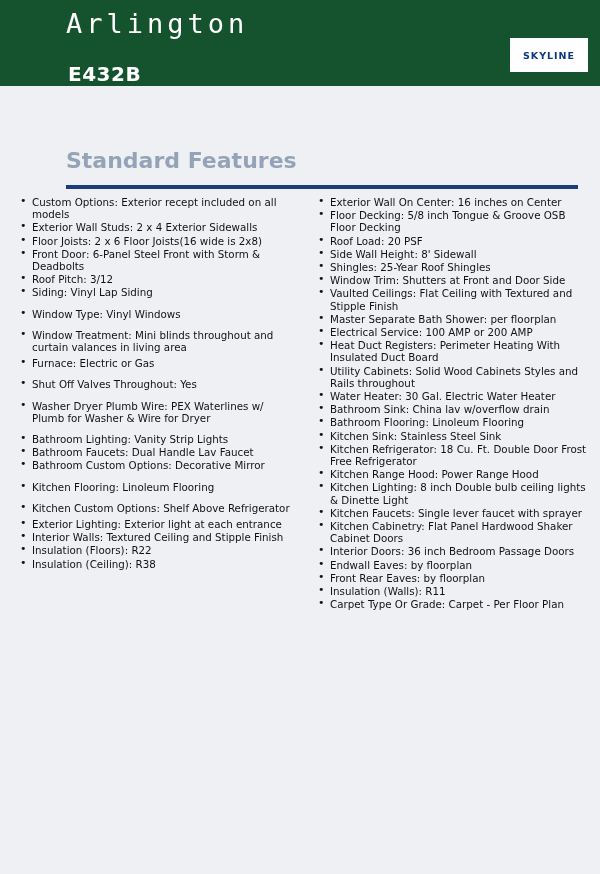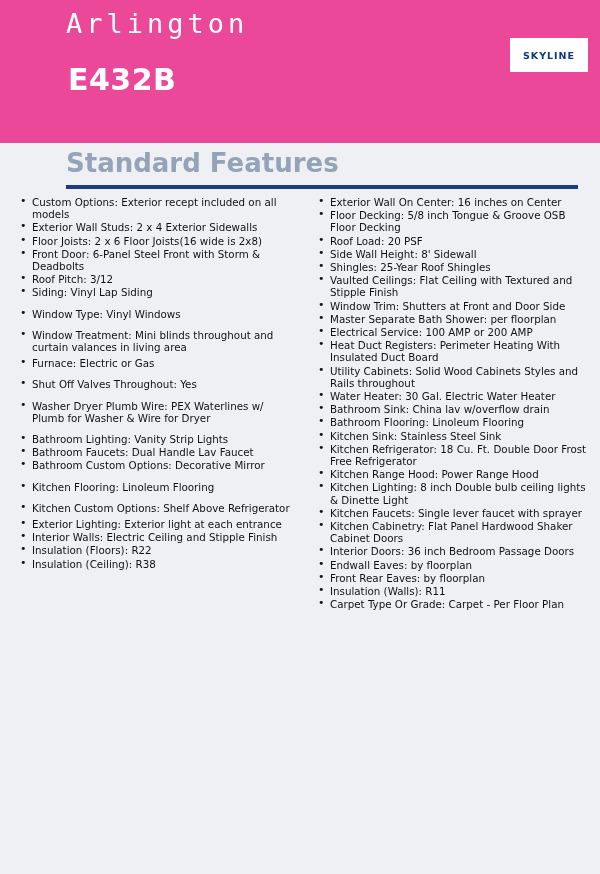--- a/index.html
+++ b/index.html
@@ -19,40 +19,40 @@
     width: 600px;
     height: 874px;
     position: relative;
     background: #eef0f4;
   }
   
   .header {
     position: absolute;
     top: 0; left: 0;
     width: 600px;
-    height: 143px;
-    background: #ec4899;
+    height: 86px;
+    background: #14532d;
   }
   .brand-name {
     position: absolute;
     left: 66px;
     top: 8px;
     color: #ffffff;
     font-family: "DejaVu Sans Mono", "Liberation Mono", monospace;
     font-size: 27px;
     letter-spacing: 4px;
     font-weight: 400;
   }
   .model-name {
     position: absolute;
     left: 68px;
     top: 62px;
     color: #ffffff;
     font-family: "DejaVu Sans", sans-serif;
-    font-size: 30px;
+    font-size: 20px;
     font-weight: 700;
     letter-spacing: 0.5px;
   }
   .logo-box {
     position: absolute;
     right: 12px;
     top: 38px;
     width: 78px;
     height: 34px;
     background: #ffffff;
@@ -67,21 +67,21 @@
     font-weight: 700;
     letter-spacing: 1px;
     font-family: "DejaVu Sans", sans-serif;
   }
   
   .section-title {
     position: absolute;
     left: 66px;
     top: 148px;
     color: #94a3b8;
-    font-size: 26px;
+    font-size: 22px;
     font-weight: 700;
     font-family: "DejaVu Sans", sans-serif;
   }
   .title-rule {
     position: absolute;
     left: 66px;
     top: 185px;
     width: 512px;
     height: 4px;
     background: #1b3d7a;
@@ -156,34 +156,34 @@
           <li class="gap">Window Treatment: Mini blinds throughout and curtain valances in living area</li>
           <li class="gap-sm">Furnace: Electric or Gas</li>
           <li class="gap">Shut Off Valves Throughout: Yes</li>
           <li class="gap">Washer Dryer Plumb Wire: PEX Waterlines w/ Plumb for Washer &amp; Wire for Dryer</li>
           <li class="gap">Bathroom Lighting: Vanity Strip Lights</li>
           <li>Bathroom Faucets: Dual Handle Lav Faucet</li>
           <li>Bathroom Custom Options: Decorative Mirror</li>
           <li class="gap">Kitchen Flooring: Linoleum Flooring</li>
           <li class="gap">Kitchen Custom Options: Shelf Above Refrigerator</li>
           <li class="gap-sm">Exterior Lighting: Exterior light at each entrance</li>
-          <li>Interior Walls: Electric Ceiling and Stipple Finish</li>
+          <li>Interior Walls: Textured Ceiling and Stipple Finish</li>
           <li>Insulation (Floors): R22</li>
           <li>Insulation (Ceiling): R38</li>
         </ul>
     </div>
     <div class="col">
       <ul class="feature-list" id="right-list">
           <li>Exterior Wall On Center: 16 inches on Center</li>
           <li>Floor Decking: 5/8 inch Tongue &amp; Groove OSB Floor Decking</li>
           <li>Roof Load: 20 PSF</li>
           <li>Side Wall Height: 8' Sidewall</li>
           <li>Shingles: 25-Year Roof Shingles</li>
+          <li>Window Trim: Shutters at Front and Door Side</li>
           <li>Vaulted Ceilings: Flat Ceiling with Textured and Stipple Finish</li>
-          <li>Window Trim: Shutters at Front and Door Side</li>
           <li>Master Separate Bath Shower: per floorplan</li>
           <li>Electrical Service: 100 AMP or 200 AMP</li>
           <li>Heat Duct Registers: Perimeter Heating With Insulated Duct Board</li>
           <li>Utility Cabinets: Solid Wood Cabinets Styles and Rails throughout</li>
           <li>Water Heater: 30 Gal. Electric Water Heater</li>
           <li>Bathroom Sink: China lav w/overflow drain</li>
           <li>Bathroom Flooring: Linoleum Flooring</li>
           <li>Kitchen Sink: Stainless Steel Sink</li>
           <li>Kitchen Refrigerator: 18 Cu. Ft. Double Door Frost Free Refrigerator</li>
           <li>Kitchen Range Hood: Power Range Hood</li>

